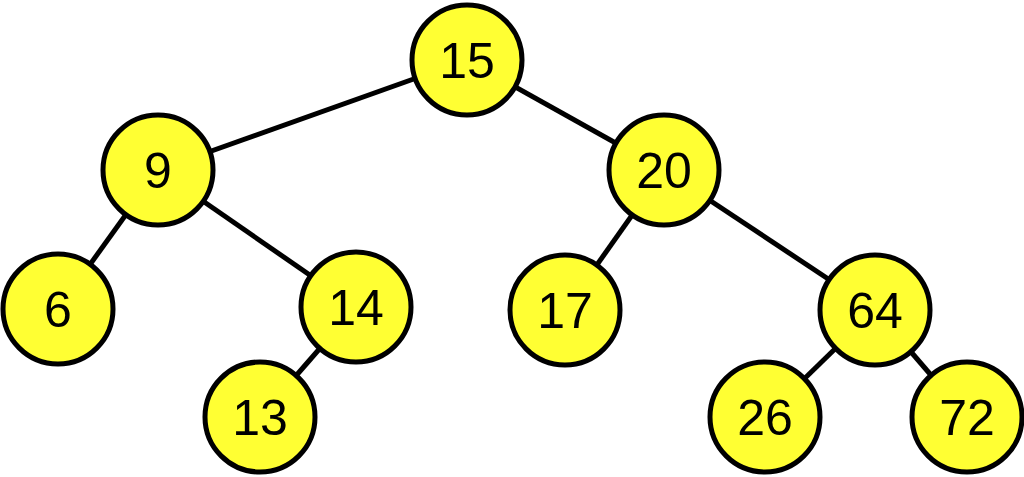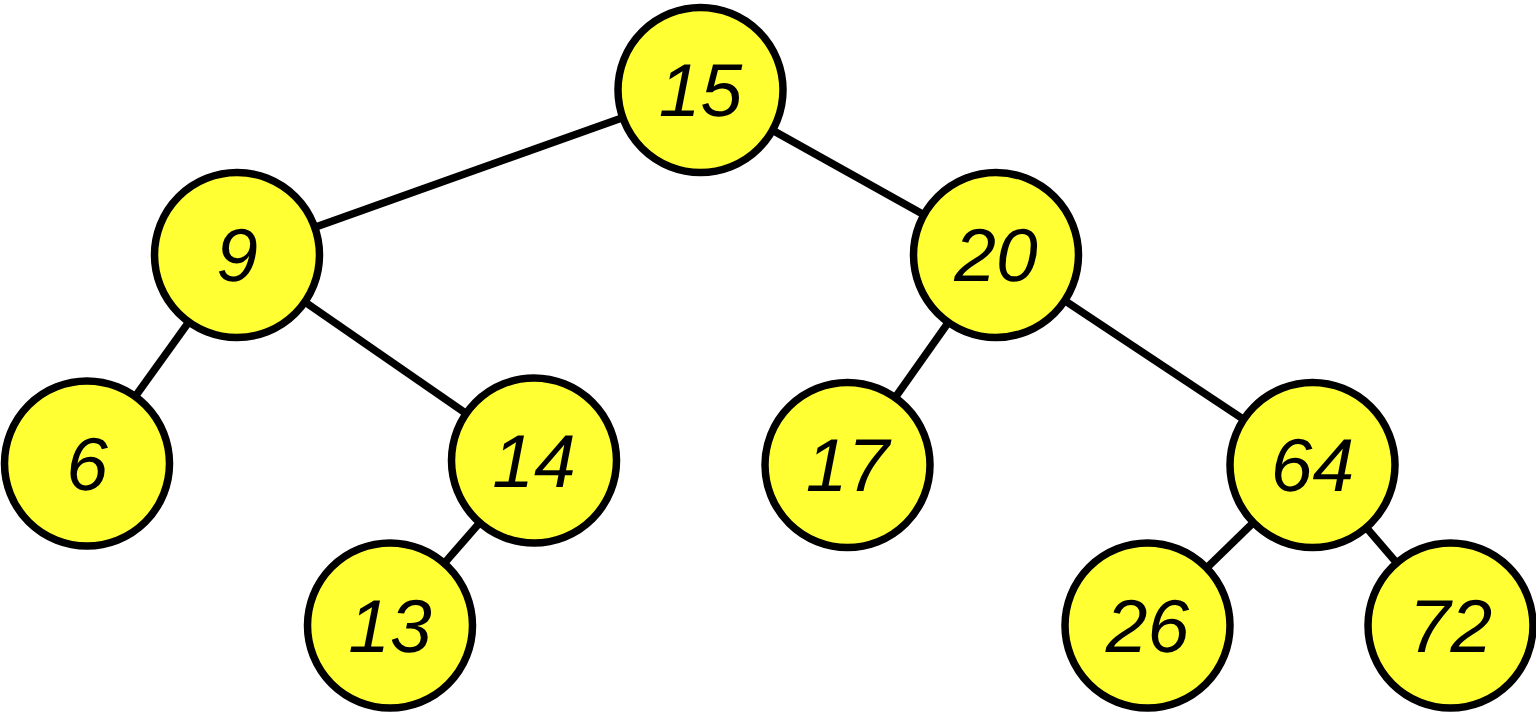--- a/index.html
+++ b/index.html
@@ -7,21 +7,20 @@
     padding: 0;
     background: #ffffff;
     width: 1024px;
     height: 477px;
     overflow: hidden;
   }
   #diagram-stage {
     width: 941px;
     height: 477px;
     position: relative;
-    font-style: italic;
   }
   #tree-svg {
     display: block;
     width: 1024px;
     height: 477px;
   }
   #tree-svg text {
     font-family: "Liberation Sans", sans-serif;
     text-anchor: middle;
     user-select: none;

